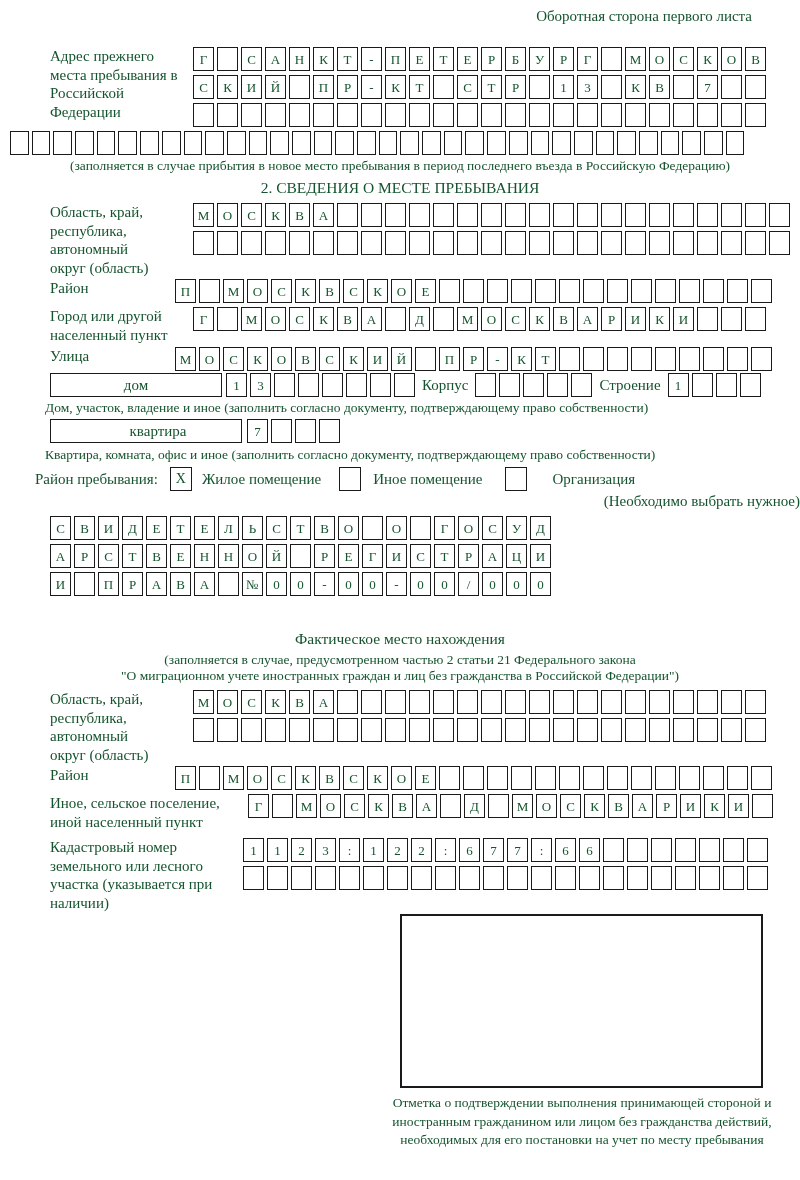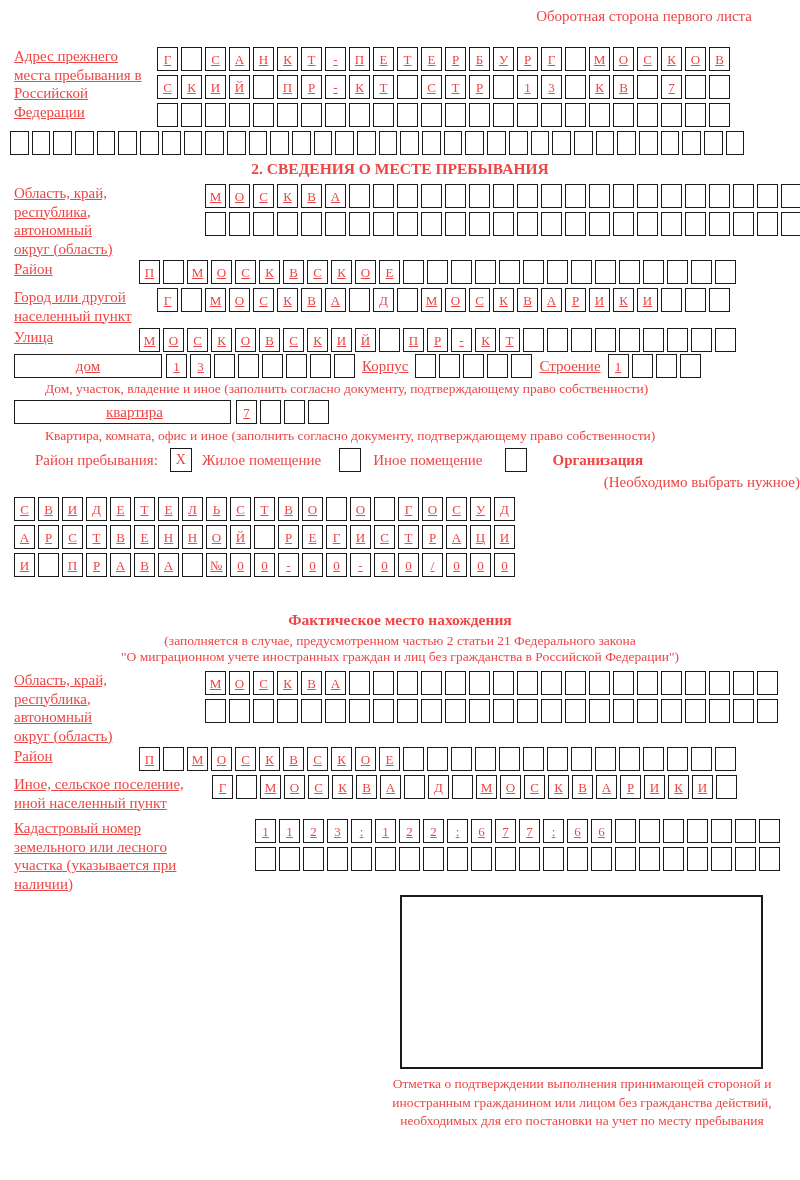--- a/index.html
+++ b/index.html
@@ -1,56 +1,56 @@
 <!DOCTYPE html>
 <html><head>
 <meta charset="utf-8">
 <style>
   html,body{margin:0;padding:0;background:#fff;}
   .page{
     width:800px;height:1180px;box-sizing:border-box;overflow:hidden;
-    background:#fff;color:#ef4444;position:relative;
+    background:#fff;color:#14532d;position:relative;
     font-family:"Liberation Serif","DejaVu Serif",serif;
     padding-top:8px;
   }
   .hdr-note{ text-align:right; padding-right:48px; font-size:15px; }
 
   
   .boxes{display:flex;gap:3px;}
   .bx{
     flex:0 0 auto;width:21px;height:24px;box-sizing:border-box;
     border:1.5px solid #1a1a1a;display:inline-flex;align-items:center;justify-content:center;
     font-size:13px;line-height:1;
   }
   .boxes.tight{gap:3px;}
   .boxes.tight .bx{width:18.7px;}
   .rows .boxes + .boxes{margin-top:4px;}
 
-  .field{display:flex;align-items:flex-start;margin-left:14px;text-decoration:underline;}
+  .field{display:flex;align-items:flex-start;margin-left:50px;}
   .f-label{flex:0 0 auto;font-size:15px;line-height:18.5px;}
   .f-label span{display:block;}
   .w143{width:143px;} .w125{width:125px;} .w198{width:198px;} .w193{width:193px;} .w219{width:219px;}
   .t112 span{max-width:112px;} .t132 span{max-width:132px;} .t208 span{max-width:208px;}
   .t185 span{max-width:185px;} .t170 span{max-width:170px;}
 
   .note-c{text-align:center;font-size:13.5px;margin-top:3px;}
   .note-l{margin-left:45px;font-size:13.5px;margin-top:3px;}
-  .sec-title{text-align:center;font-weight:bold;font-size:15.5px;margin-top:5px;}
+  .sec-title{text-align:center;font-weight:normal;font-size:15.5px;margin-top:5px;}
 
   .full-row{margin-left:10px;margin-top:4px;}
 
   .mh78{min-height:74px;} .mh40{min-height:38px;} .mh106{min-height:106px;}
   .mh72{min-height:72px;} .mh70{min-height:70px;}
-  .mt2{margin-top:2px;} .mt3{margin-top:3px;} .mt4{margin-top:4px;} .mt6{margin-top:6px;gap:48px;} .mt8{margin-top:8px;} .mt22{margin-top:22px;}
+  .mt2{margin-top:2px;} .mt3{margin-top:3px;} .mt4{margin-top:4px;} .mt6{margin-top:6px;} .mt8{margin-top:8px;} .mt22{margin-top:22px;}
 
   .wide-cell{
     flex:0 0 auto;height:24px;box-sizing:border-box;border:1.5px solid #1a1a1a;
     display:flex;align-items:center;justify-content:center;font-size:15px;
   }
-  .dom-cell{width:148px;} .kv-cell{width:217px;padding-left:24px;}
+  .dom-cell{width:172px;} .kv-cell{width:192px;padding-left:24px;}
   .inline-lb{font-size:15px;line-height:24px;margin:0 7px;}
 
   .stay-row{display:flex;align-items:center;margin-left:35px;margin-top:4px;font-size:15px;}
   .cb{
     flex:0 0 auto;width:22px;height:24px;box-sizing:border-box;border:1.5px solid #1a1a1a;
     display:inline-flex;align-items:center;justify-content:center;font-size:14px;
   }
   .stamp-box{
     margin-left:400px;margin-top:2px;width:363px;height:174px;box-sizing:border-box;
     border:2px solid #1a1a1a;
@@ -181,20 +181,21 @@
       <span class="bx"></span>
       <span class="bx"></span>
       <span class="bx"></span>
       <span class="bx"></span>
       <span class="bx"></span>
       <span class="bx"></span>
       <span class="bx"></span>
       <span class="bx"></span>
       <span class="bx"></span>
     </div>
+  <div class="note-c">(заполняется в случае прибытия в новое место пребывания в период последнего въезда в Российскую Федерацию)</div>
 
   <div class="sec-title">2. СВЕДЕНИЯ О МЕСТЕ ПРЕБЫВАНИЯ</div>
 
   <div class="field mt6 mh78">
     <div class="f-label w143 t112">
         <span>Область, край, республика, автономный округ (область)</span>
       </div>
     <div class="rows">
       <div class="boxes">
           <span class="bx">М</span>
@@ -392,21 +393,21 @@
   </div>
   <div class="note-l mt4">Квартира, комната, офис и иное (заполнить согласно документу, подтверждающему право собственности)</div>
 
   <div class="stay-row">
     <span>Район пребывания:</span>
     <span class="cb" style="margin-left:12px;">X</span>
     <span style="margin-left:10px;">Жилое помещение</span>
     <span class="cb" style="margin-left:18px;"></span>
     <span style="margin-left:12px;">Иное помещение</span>
     <span class="cb" style="margin-left:22px;"></span>
-    <span style="margin-left:26px;font-weight:bold;">Организация</span>
+    <span style="margin-left:26px;">Организация</span>
   </div>
   <div style="margin-left:245px;font-size:15px;margin-top:2px;text-align:right;">(Необходимо выбрать нужное)</div>
 
   <div class="field mt6 mh106">
     <div class="rows">
       <div class="boxes">
           <span class="bx">С</span>
           <span class="bx">В</span>
           <span class="bx">И</span>
           <span class="bx">Д</span>

